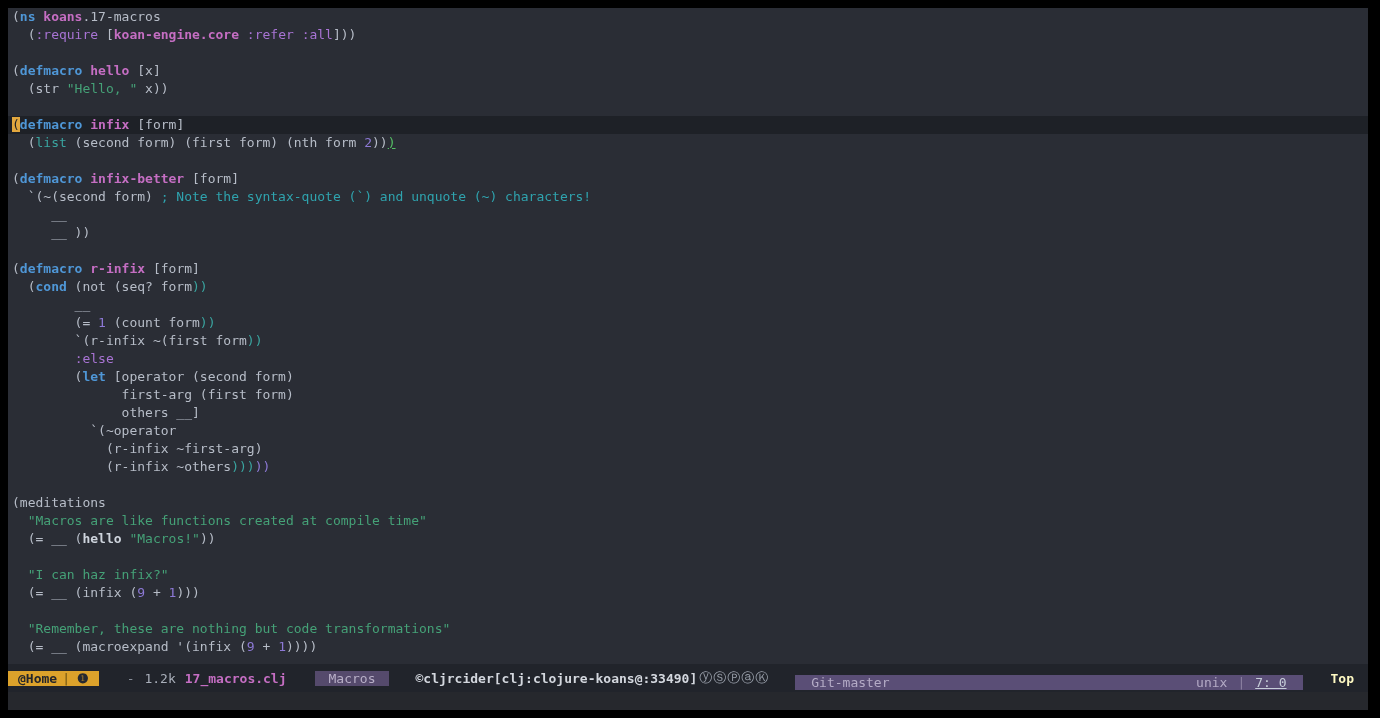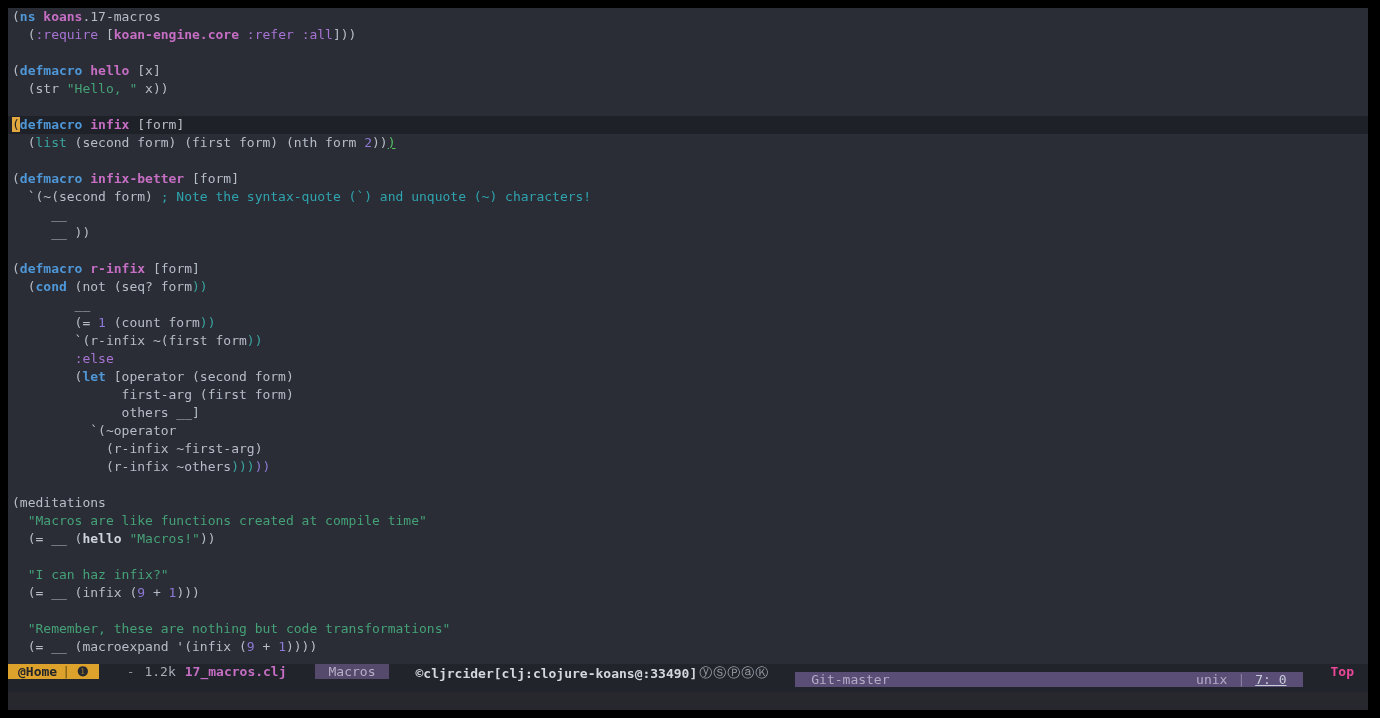--- a/index.html
+++ b/index.html
@@ -17,39 +17,39 @@
   .c-ckw{color:#a874d4;}
   .c-num{color:#8d79d6;}
   .c-str{color:#45a177;}
   .c-com{color:#2fa3ae;}
   .c-teal{color:#3aa5a0;}
   .c-bold{color:#ced4dd;font-weight:bold;}
   .cursor{background:#e2a73e;color:#1e2126;}
   .match{color:#55c065;text-decoration:underline;}
   .spacer{flex:1 1 auto;}
   
-  .modeline{flex:0 0 28px;display:flex;align-items:flex-start;font-size:13px;
+  .modeline{flex:0 0 28px;display:flex;align-items:center;font-size:13px;
             background:#21242b;color:#b4abc6;overflow:hidden;}
   .seg{display:flex;align-items:center;white-space:nowrap;}
   .seg-ws{background:#dca22b;color:#23252b;font-weight:bold;padding:0 10px;}
   .seg-ws .badge{margin-left:2px;color:#262930;}
   .seg-ws .vbar{margin:0 5px;color:#6d5312;font-weight:normal;}
   .seg-dark{background:#21242b;padding:0 14px;}
   .seg-file .modified{color:#878d98;margin-right:10px;}
   .seg-file .size{color:#a9afba;margin-right:9px;}
   .seg-file .fname{color:#c56ec3;font-weight:bold;}
   .seg-mode{background:#554a6c;color:#b8afc7;padding:0 14px;}
   .seg-minor{background:#21242b;color:#d3d7de;font-weight:bold;padding:0 12px;}
   .seg-minor .micons{color:#9aa0ab;font-weight:normal;margin-left:2px;letter-spacing:1px;}
   .seg-git{background:#5a4e76;color:#b4abc6;padding:0 16px;flex:1 1 auto;margin-top:8px;}
   .seg-git .right{margin-left:auto;display:flex;align-items:center;}
   .seg-git .enc{color:#b4abc6;}
   .seg-git .vdiv{color:#8a80a0;margin:0 10px;}
   .seg-git .pos{color:#c6cdd8;text-decoration:underline;}
-  .seg-top{background:#21242b;color:#ec4899;font-weight:bold;padding:0 14px;}
+  .seg-top{background:#21242b;color:#fef9c3;font-weight:bold;padding:0 14px;}
   .sep{flex:0 0 14px;}
   .sep1{background:linear-gradient(to bottom right,#dca22b 49.5%,#21242b 50.5%);}
   .sep2{background:linear-gradient(to top right,#21242b 49.5%,#554a6c 50.5%);}
   .sep3{background:linear-gradient(to bottom right,#554a6c 49.5%,#21242b 50.5%);}
   .sep4{background:linear-gradient(to top right,#21242b 49.5%,#5a4e76 50.5%);}
   .sep5{background:linear-gradient(to top right,#5a4e76 49.5%,#21242b 50.5%);}
   
   .echo{flex:0 0 18px;background:#26282d;}
 </style>
 </head>

